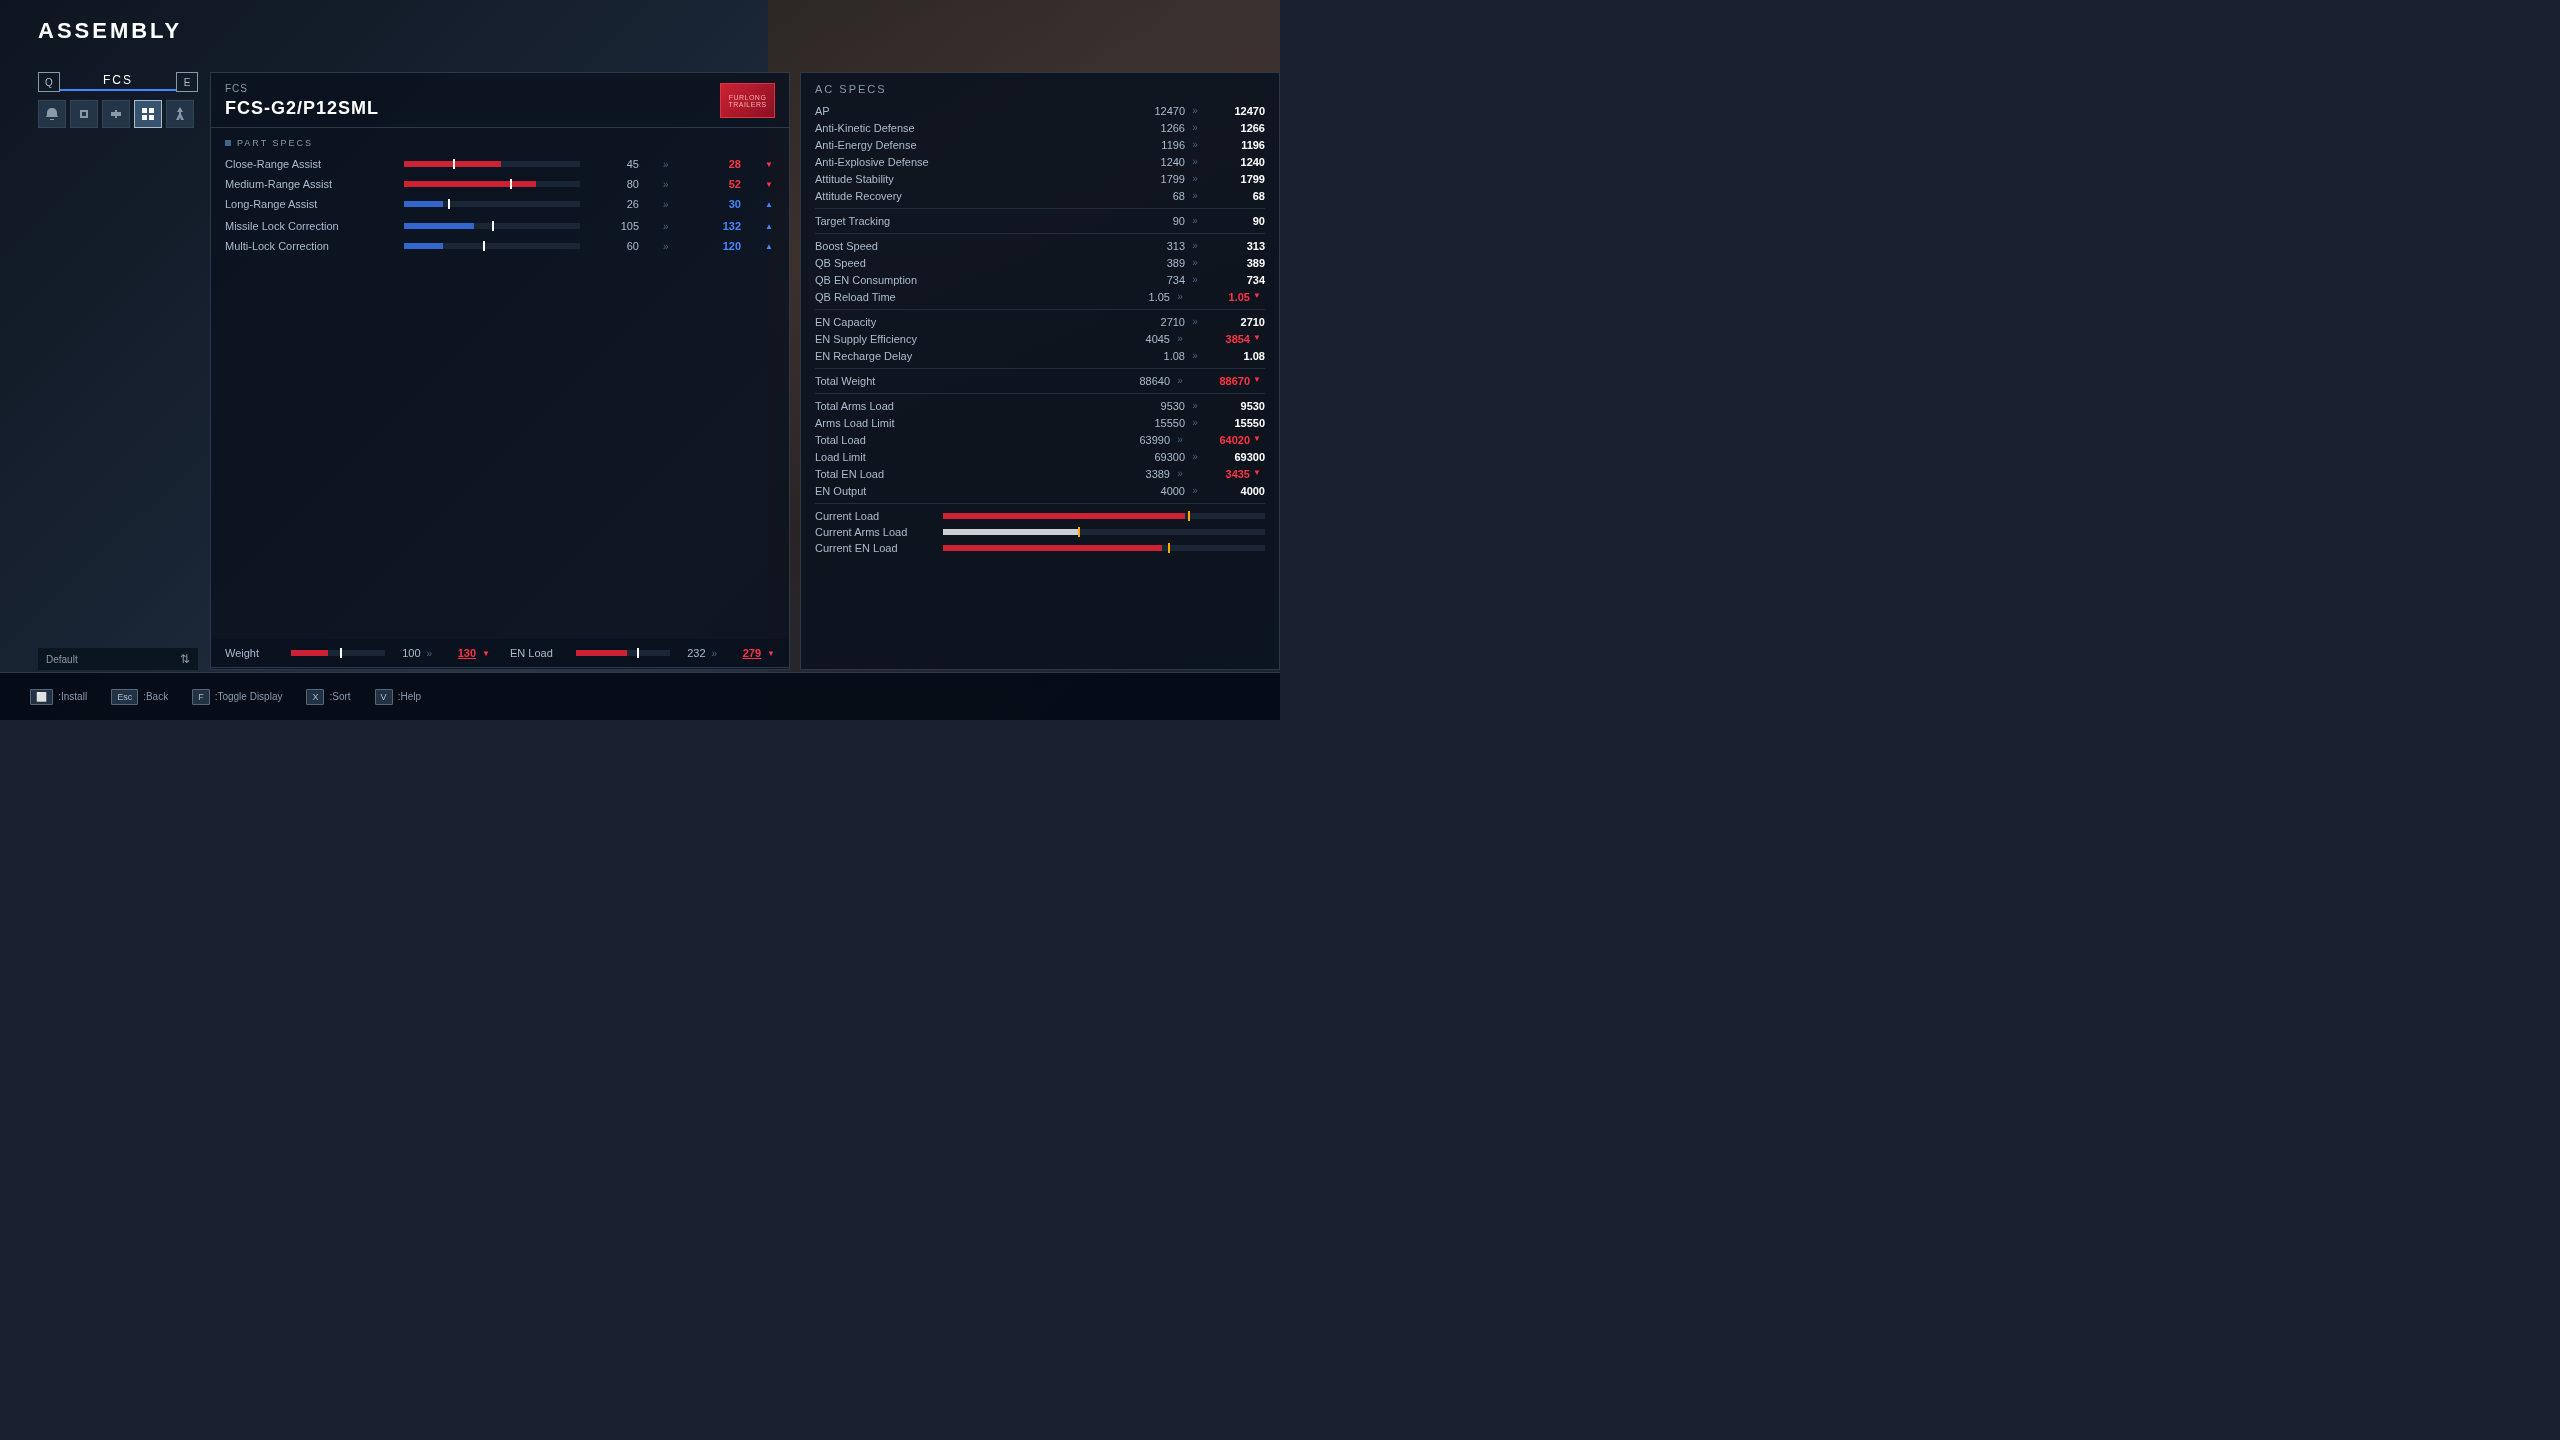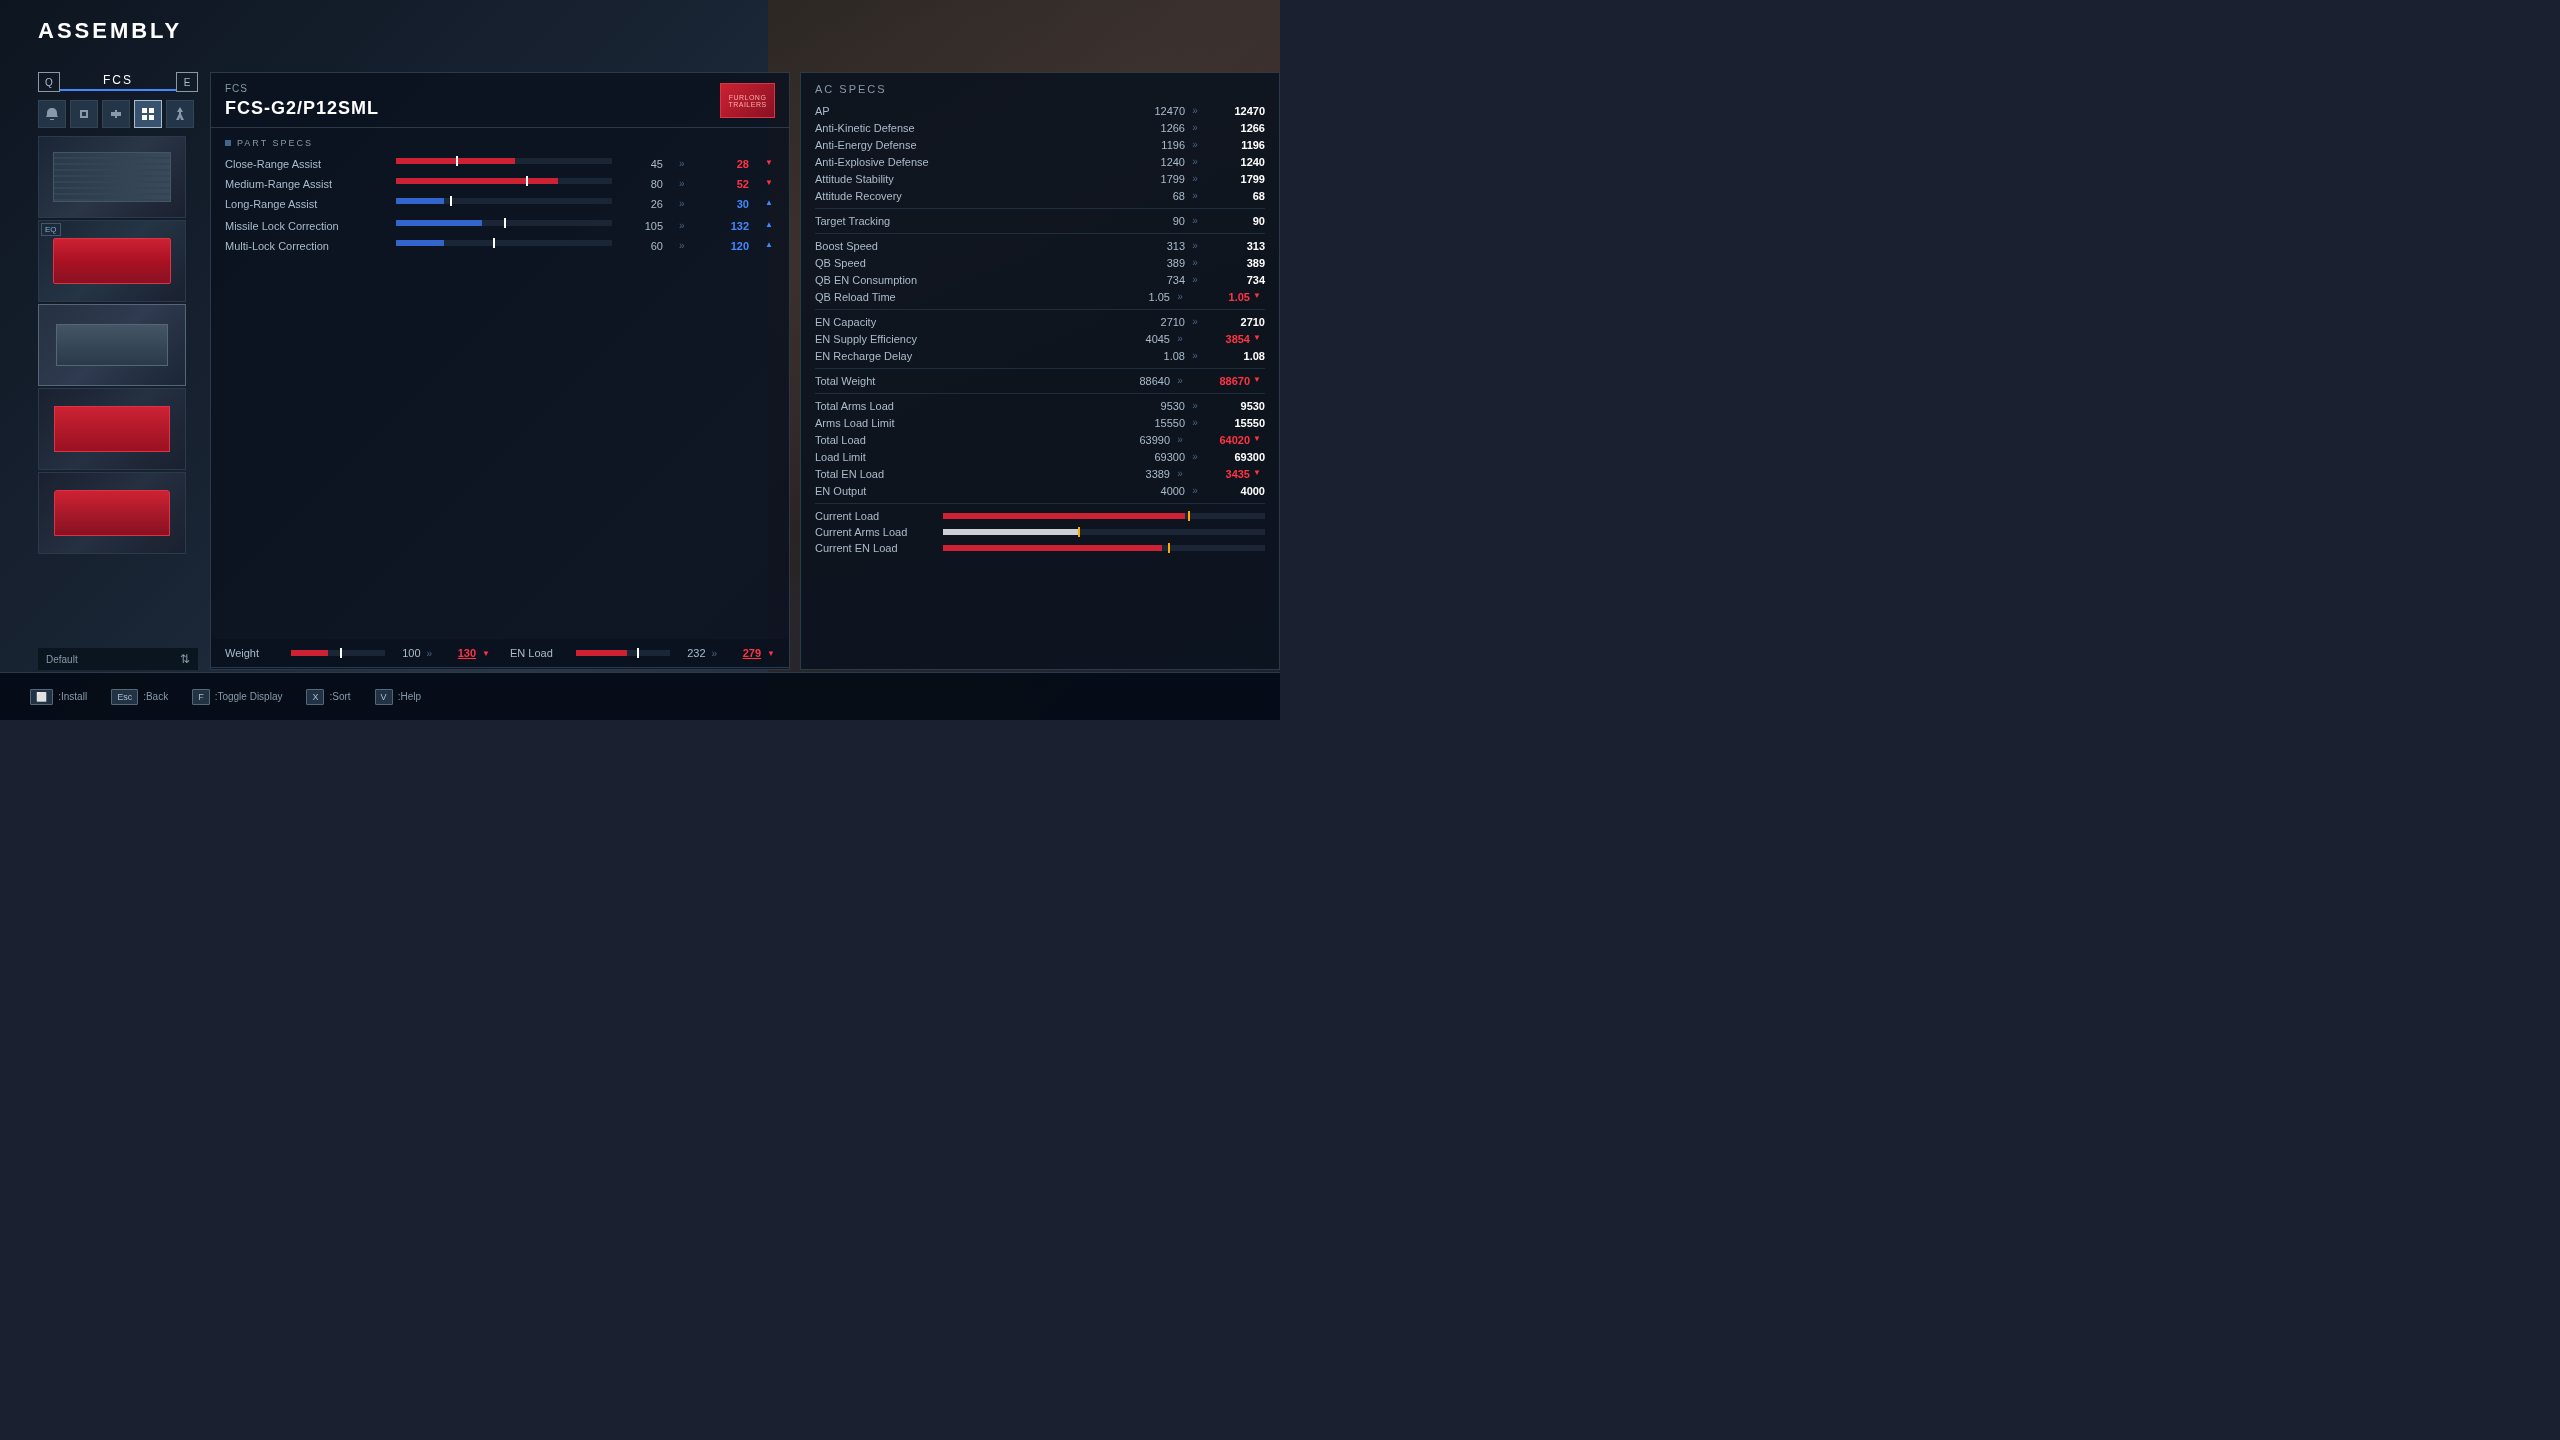--- a/index.html
+++ b/index.html
@@ -294,23 +294,23 @@
     .section-label::before {
       content: '';
       display: inline-block;
       width: 6px;
       height: 6px;
       background: #446688;
     }
 
     .spec-row {
       display: flex;
-      align-items: flex-start;
+      align-items: center;
       margin-bottom: 8px;
-      gap: 16px;
+      gap: 24px;
     }
     .spec-name {
       color: #aabbcc;
       font-size: 11px;
       width: 155px;
       flex-shrink: 0;
     }
     .spec-bar-container {
       flex: 1;
       height: 6px;
@@ -595,39 +595,20 @@
             <path d="M2 2h5v5H2zm7 0h5v5H9zM2 9h5v5H2zm7 0h5v5H9z"></path>
           </svg>
       </div>
       <div class="cat-icon">
         <svg viewBox="0 0 16 16">
             <path d="M8 1L5 6h2v2L4 14h3l1-3 1 3h3L9 8V6h2z"></path>
           </svg>
       </div>
     </div>
 
-    <div class="parts-list" style="position:relative;">
-
-      <div class="part-item">
-        <div class="part-img-placeholder part-fcs-1"></div>
-      </div>
-      <div class="part-item">
-        <div class="eq-badge">EQ</div>
-        <div class="part-img-placeholder part-fcs-2"></div>
-      </div>
-      <div class="part-item selected">
-        <div class="part-img-placeholder part-fcs-3"></div>
-      </div>
-      <div class="part-item">
-        <div class="part-img-placeholder part-fcs-4"></div>
-      </div>
-      <div class="part-item">
-        <div class="part-img-placeholder part-fcs-5"></div>
-      </div>
-    </div>
 
     <div class="default-label">
       <span>Default</span>
       <span style="color:#8899aa;font-size:12px;">⇅</span>
     </div>
   </div>
 
   <div class="middle-panel">
     <div class="part-header">
       <div>

